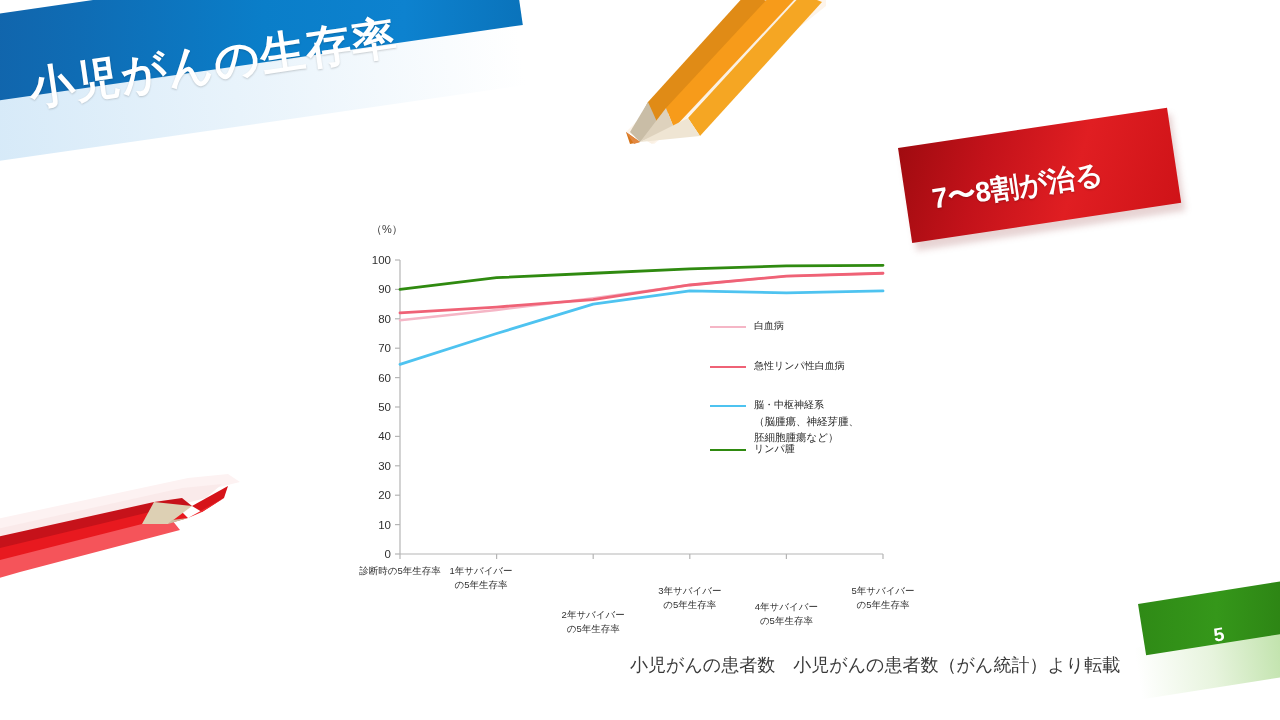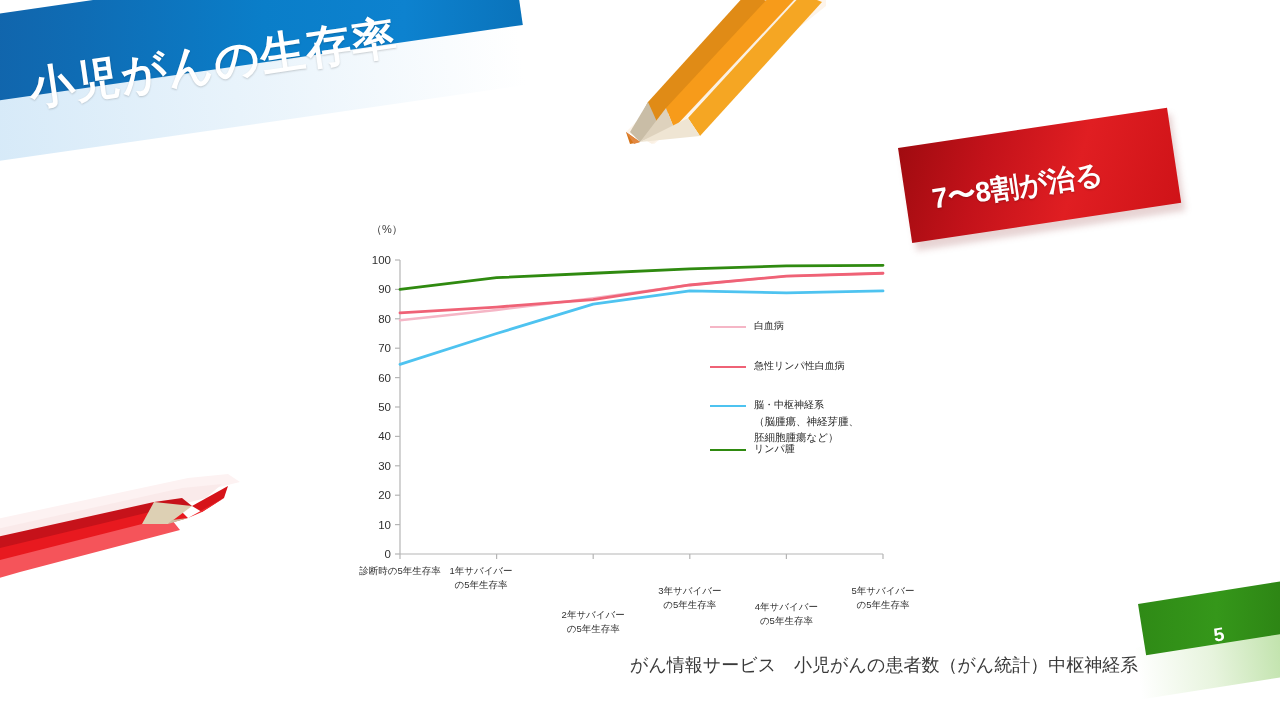--- a/index.html
+++ b/index.html
@@ -217,19 +217,19 @@
           <div class="legend-sub" style="top: 14px;">（脳腫瘍、神経芽腫、</div>
           <div class="legend-sub" style="top: 30px;">胚細胞腫瘍など）</div>
         </div>
         <div class="legend-row">
           <div class="legend-swatch" style="border-top-color: rgb(47, 138, 16); border-top-width: 2.8px;"></div>
           <div class="legend-label">リンパ腫</div>
         </div>
       </div>
   </div>
 
-  <div class="caption">がん情報サービス　小児がんの患者数（がん統計）中枢神経系</div>
+  <div class="caption">小児がんの患者数　小児がんの患者数（がん統計）より転載</div>
 
   <div class="page-shadow"></div>
   <div class="page-badge"></div>
   <div class="page-num">5</div>
 
 </div>
 
 </body></html>

